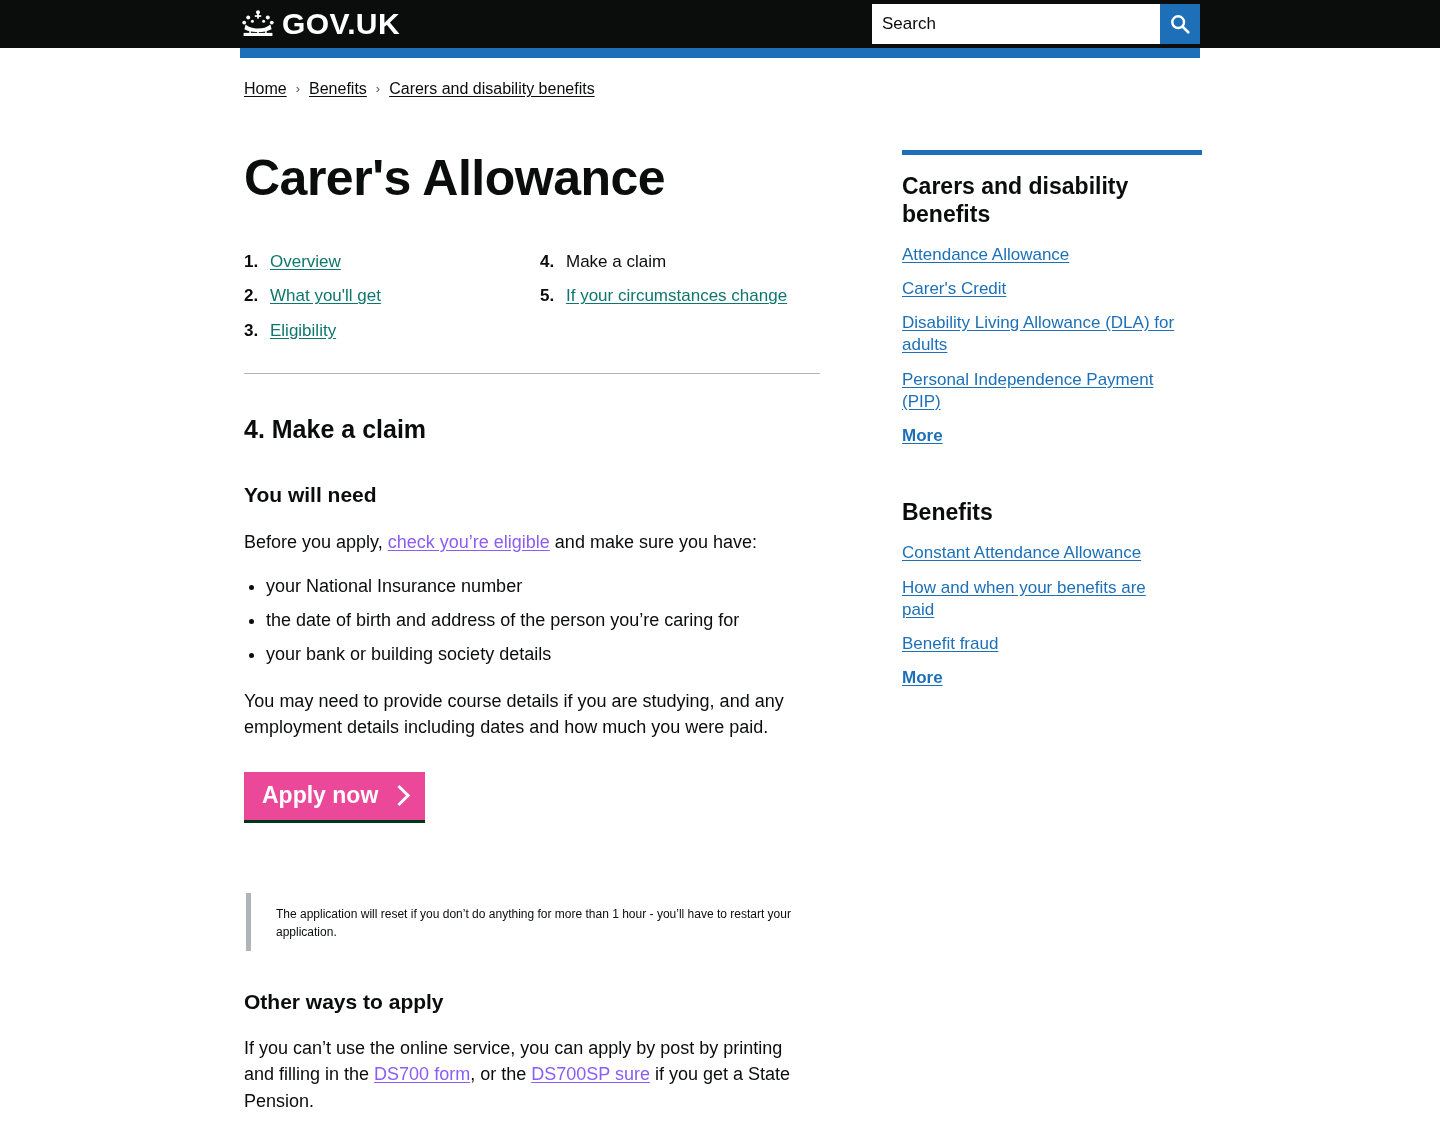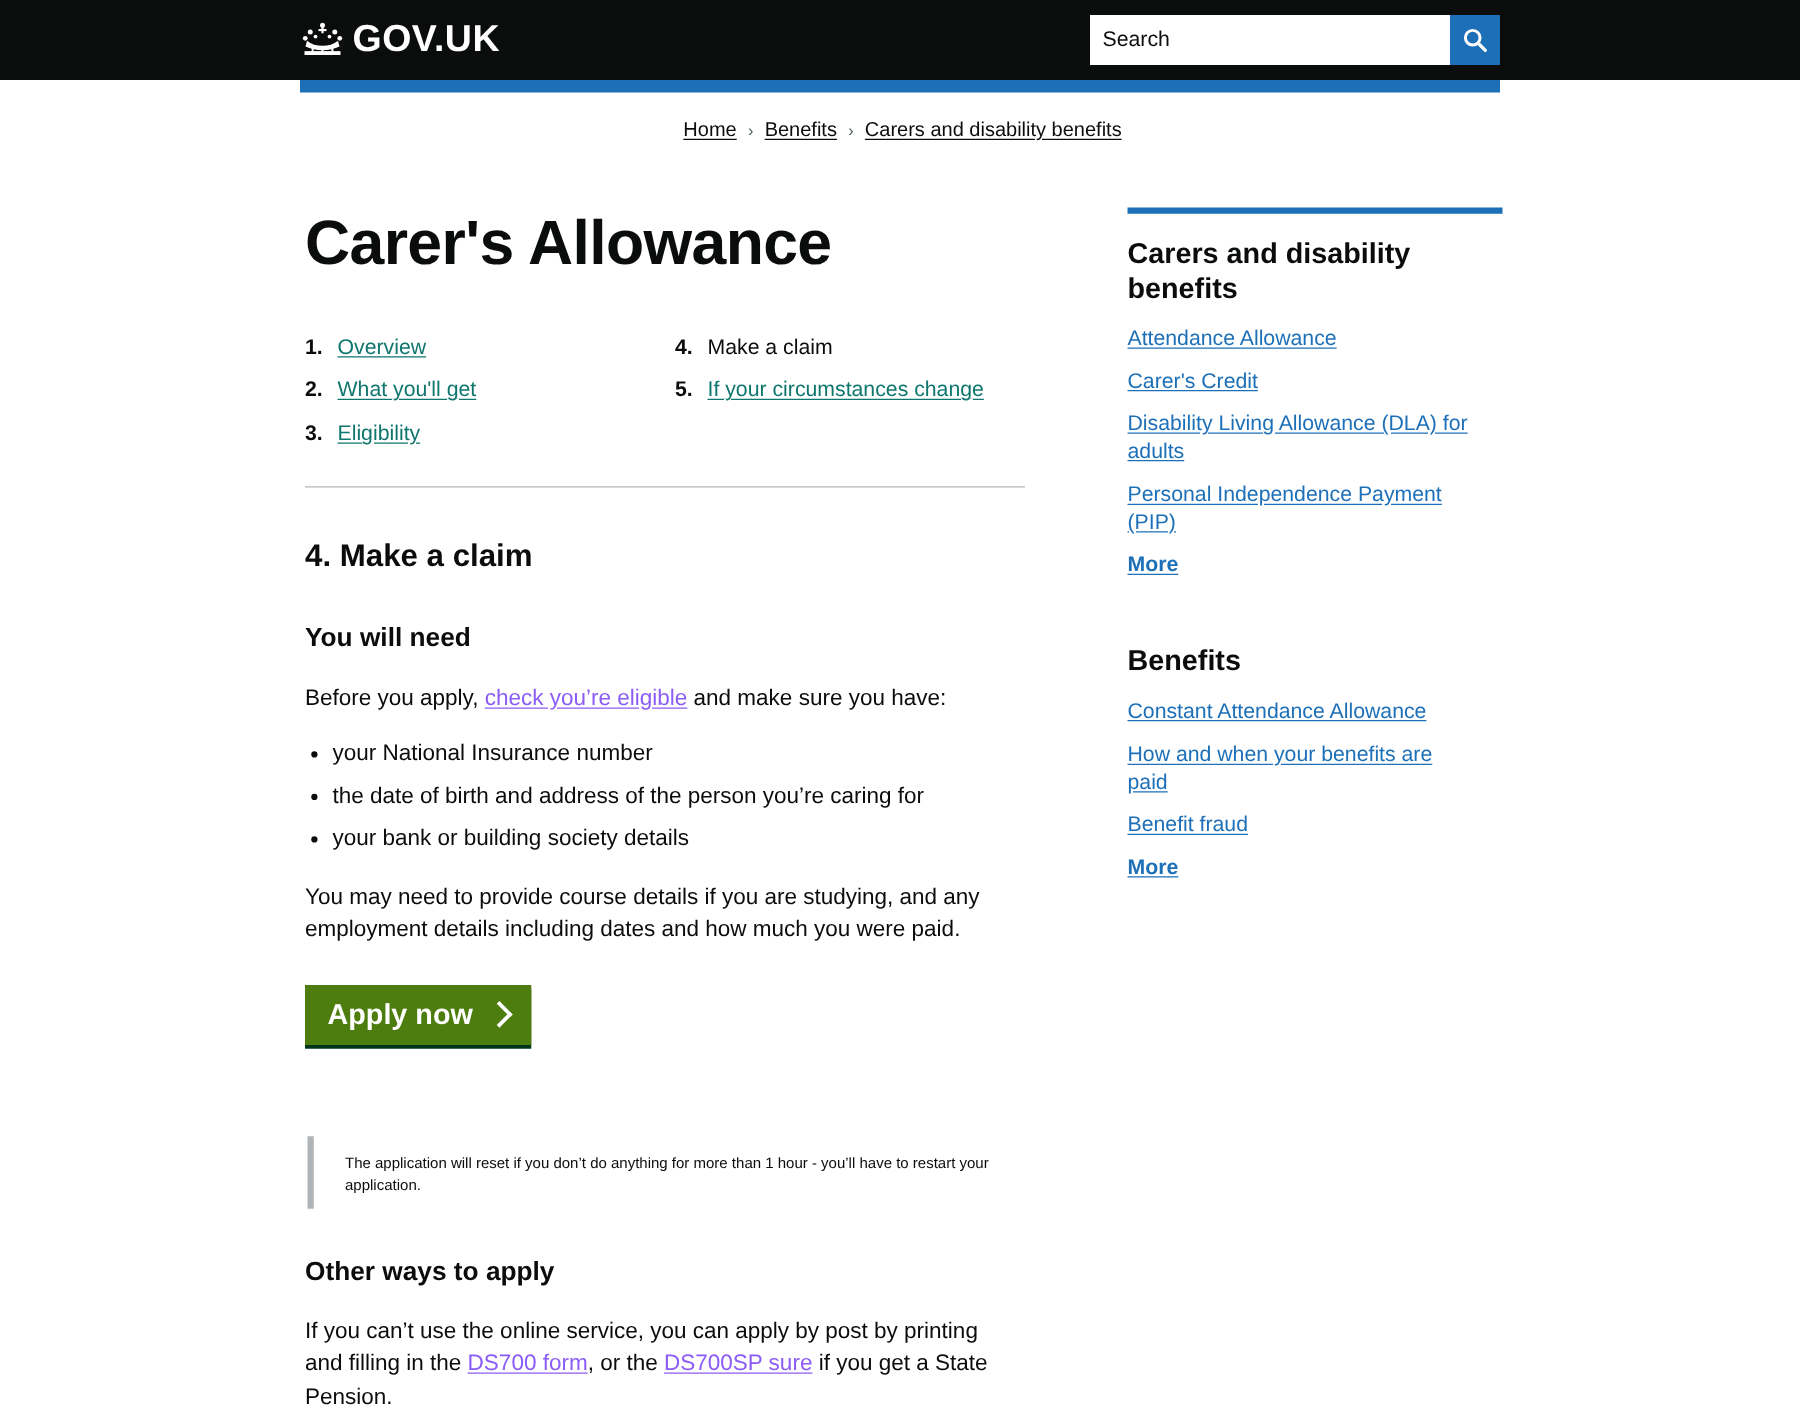--- a/index.html
+++ b/index.html
@@ -11,21 +11,21 @@
     height: 1136px;
     background: #ffffff;
     font-family: "Liberation Sans", sans-serif;
     color: #0b0c0c;
     overflow: hidden;
   }
 
   
   .gov-header {
     background: #0b0c0c;
-    height: 64px;
+    height: 48px;
     position: relative;
     display: flex;
     align-items: center;
   }
   .header-inner {
     width: 960px;
     margin: 0 auto;
     display: flex;
     align-items: center;
     justify-content: space-between;
@@ -97,21 +97,20 @@
     position: relative;
   }
 
   
   .breadcrumbs {
     padding: 22px 0 0 4px;
     font-size: 16px;
     display: flex;
     align-items: center;
     flex-wrap: wrap;
-    justify-content: center;
   }
   .breadcrumbs a {
     color: #0b0c0c;
     text-decoration: underline;
     text-underline-offset: 2px;
   }
   .crumb-sep {
     margin: 0 9px;
     color: #505a5f;
     font-size: 13px;
@@ -211,21 +210,21 @@
     padding-left: 22px;
     max-width: 570px;
   }
   ul.bullets li { margin-bottom: 8px; }
 
   
   .apply-btn {
     display: inline-flex;
     align-items: center;
     gap: 12px;
-    background: #4d7c0f;
+    background: #ec4899;
     color: #ffffff;
     font-size: 23px;
     font-weight: bold;
     padding: 11px 18px 12px 18px;
     margin-top: 32px;
     border: none;
     box-shadow: 0 3px 0 #003618;
     cursor: pointer;
     text-decoration: none;
     font-family: "Liberation Sans", sans-serif;

